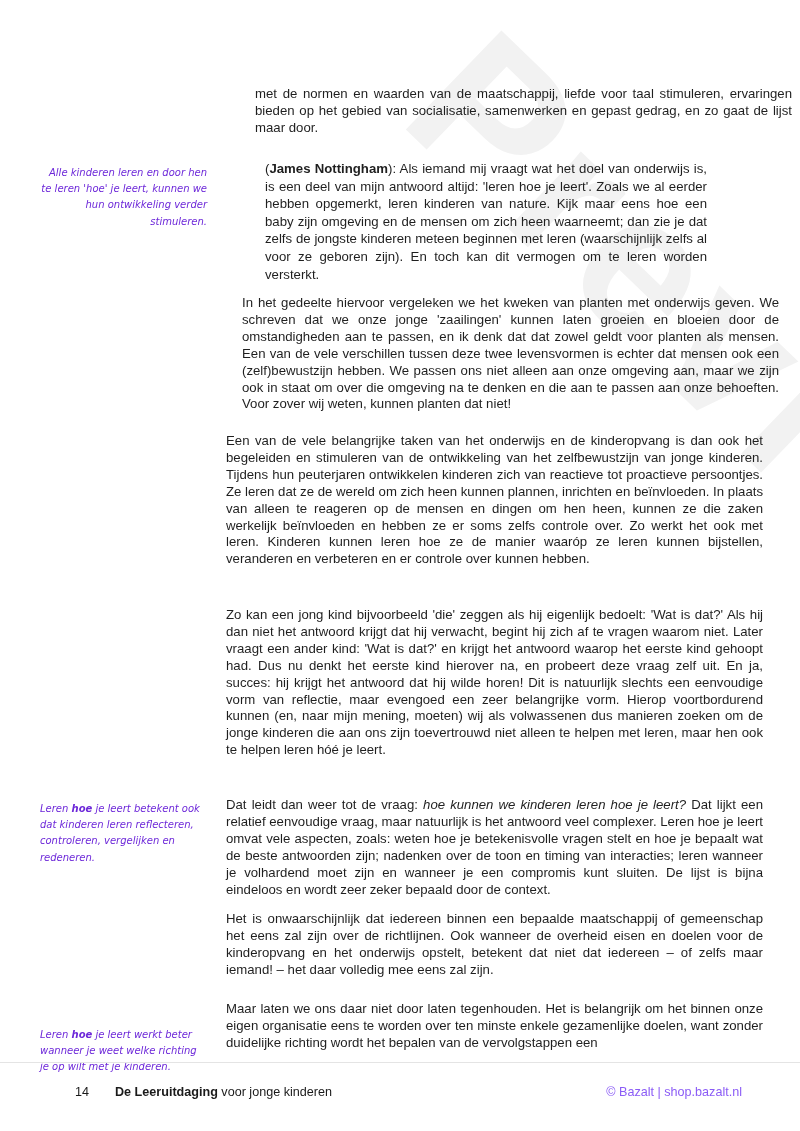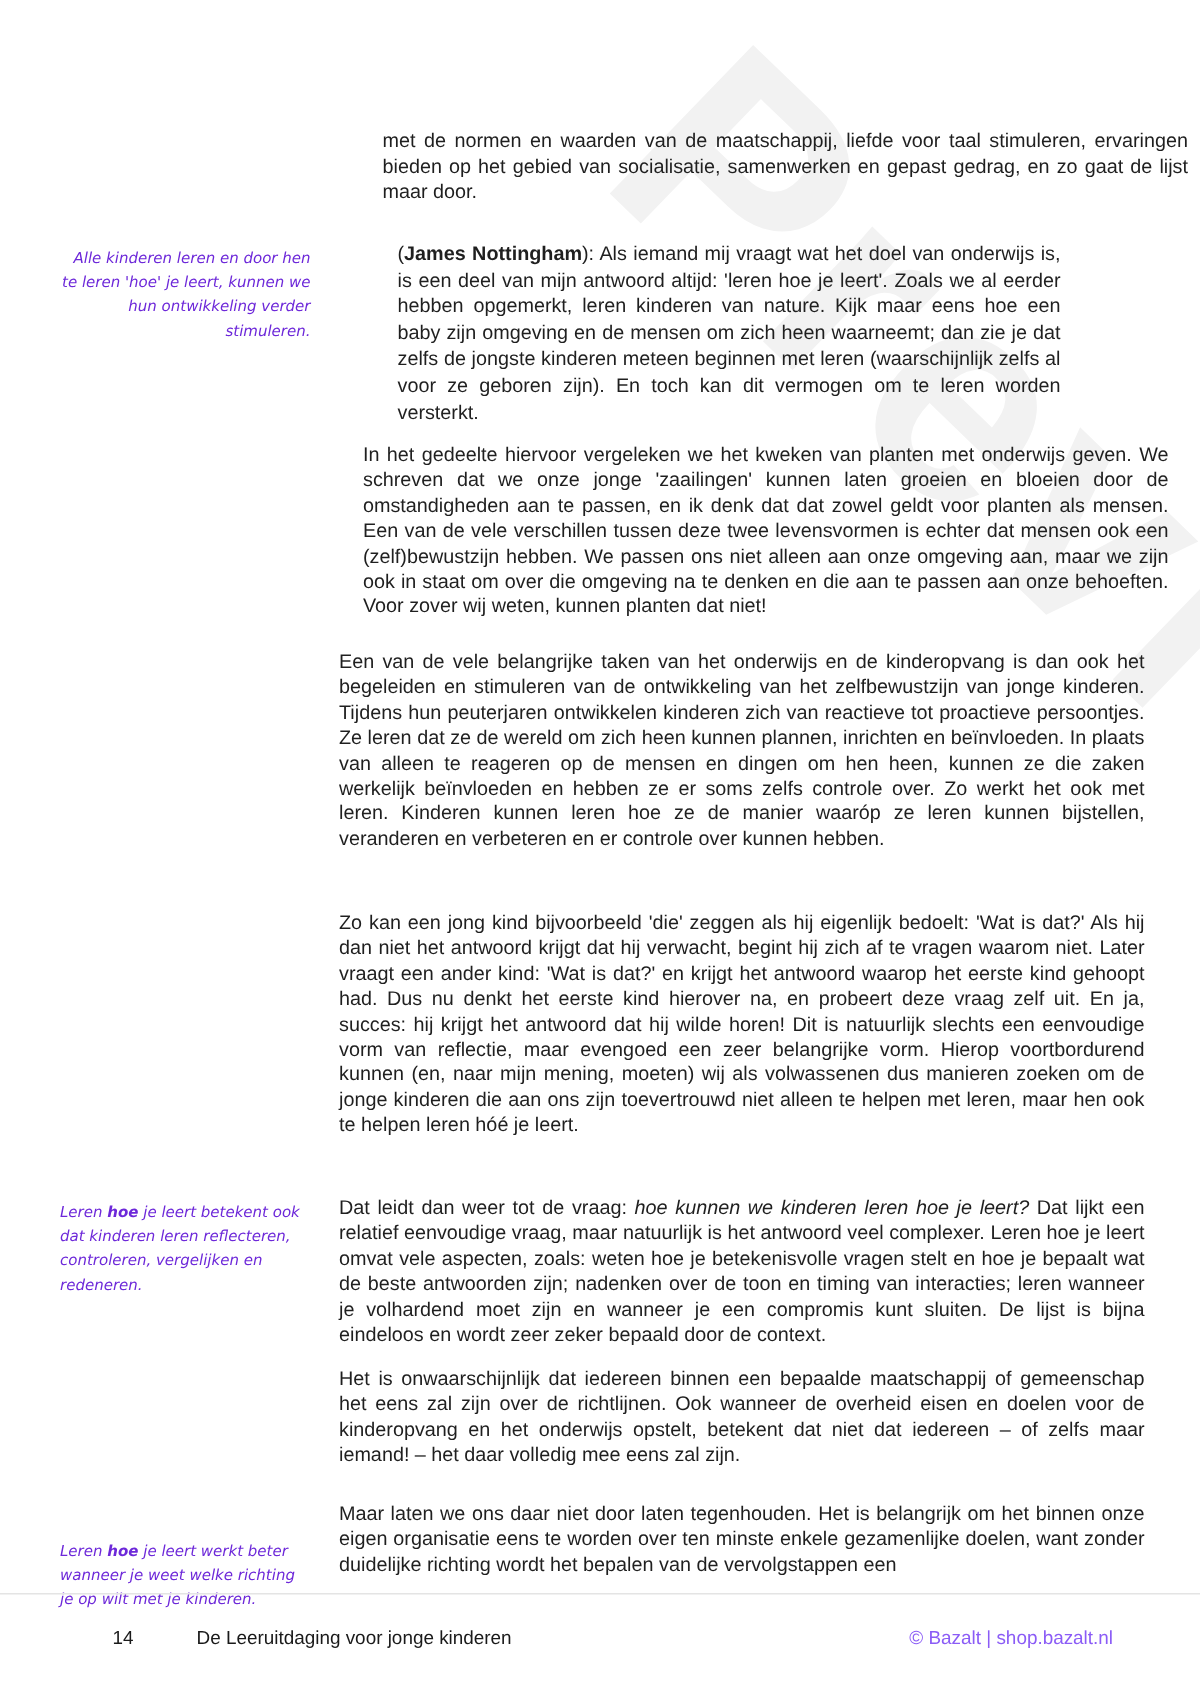--- a/index.html
+++ b/index.html
@@ -85,22 +85,22 @@
   .page-footer {
     position: absolute;
     left: 75px; right: 58px; top: 1085px;
     display: flex;
     justify-content: space-between;
     align-items: baseline;
     font-size: 12.6px;
     z-index: 1;
   }
   .footer-left { color: #1a1a1a; }
-  .footer-page-number { margin-right: 4px; }
-  .footer-title-bold { font-weight: normal; margin-left: 38px; }
+  .footer-page-number { margin-right: 26px; }
+  .footer-title-bold { font-weight: bold; }
   .footer-copyright { color: #8b5cf6; }
 </style>
 </head>
 <body>
 
 <div class="page">
 
   <div class="watermark">Preview</div>
 
   <aside class="margin-notes">

